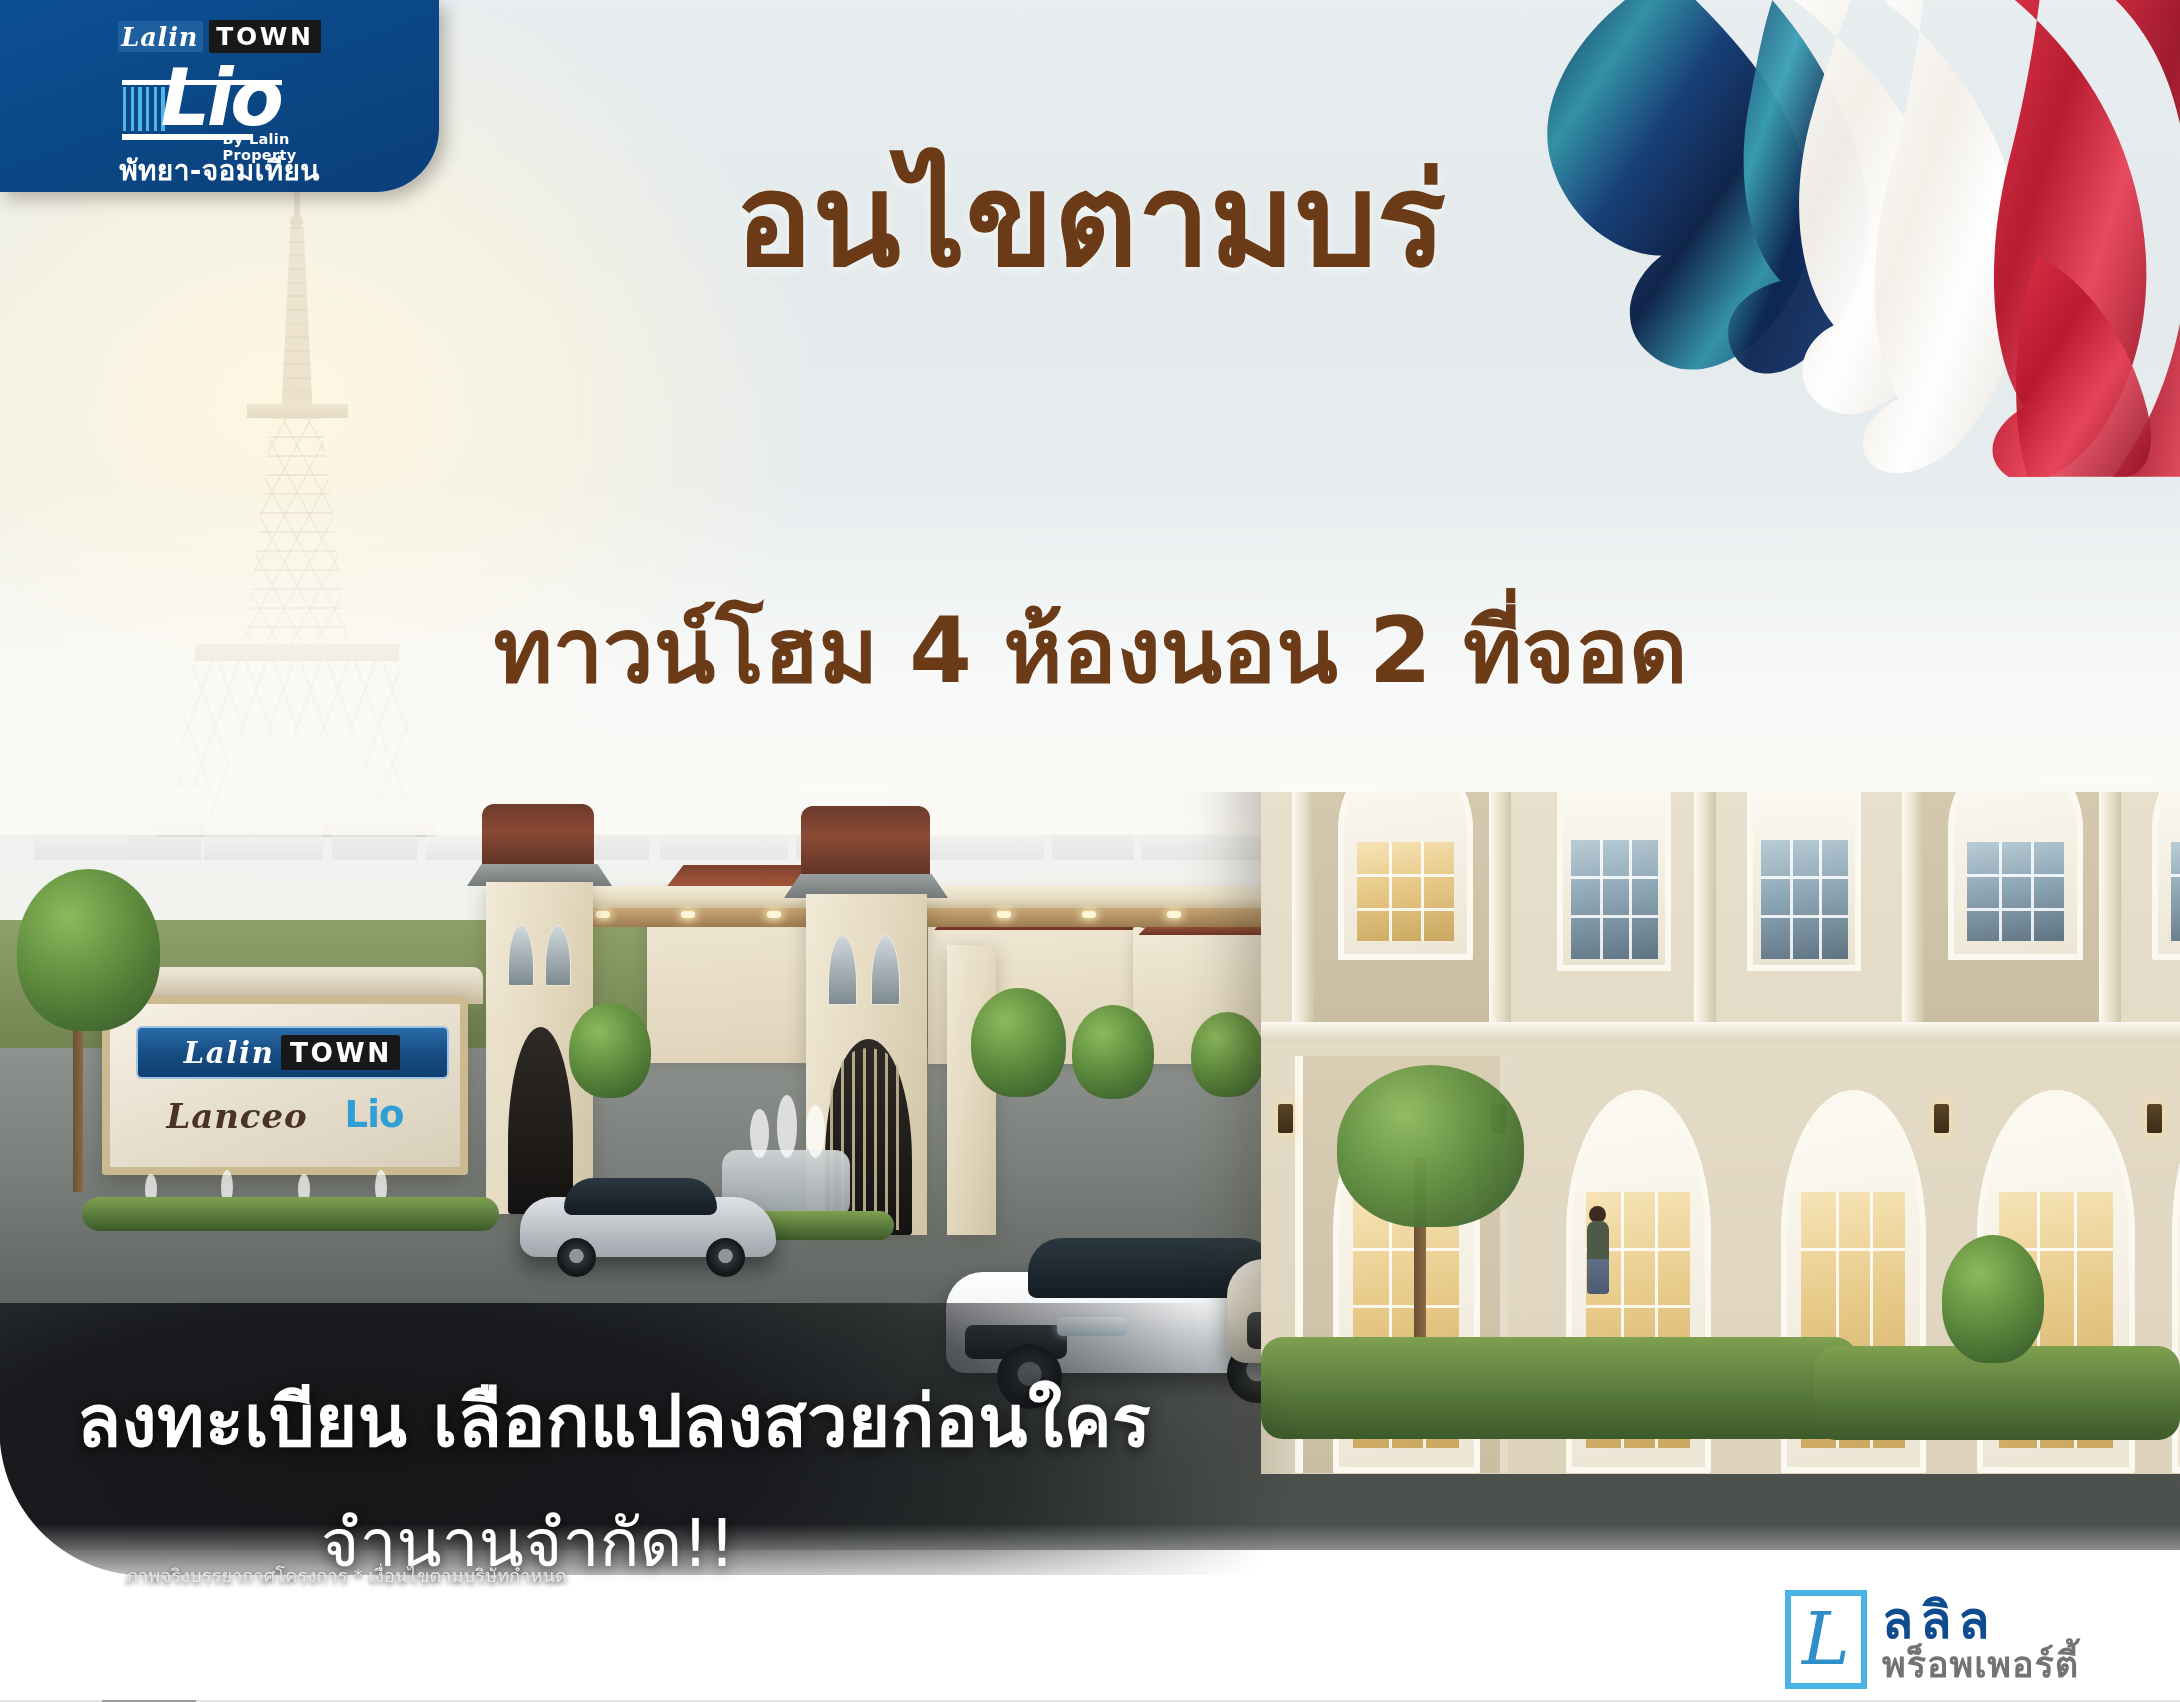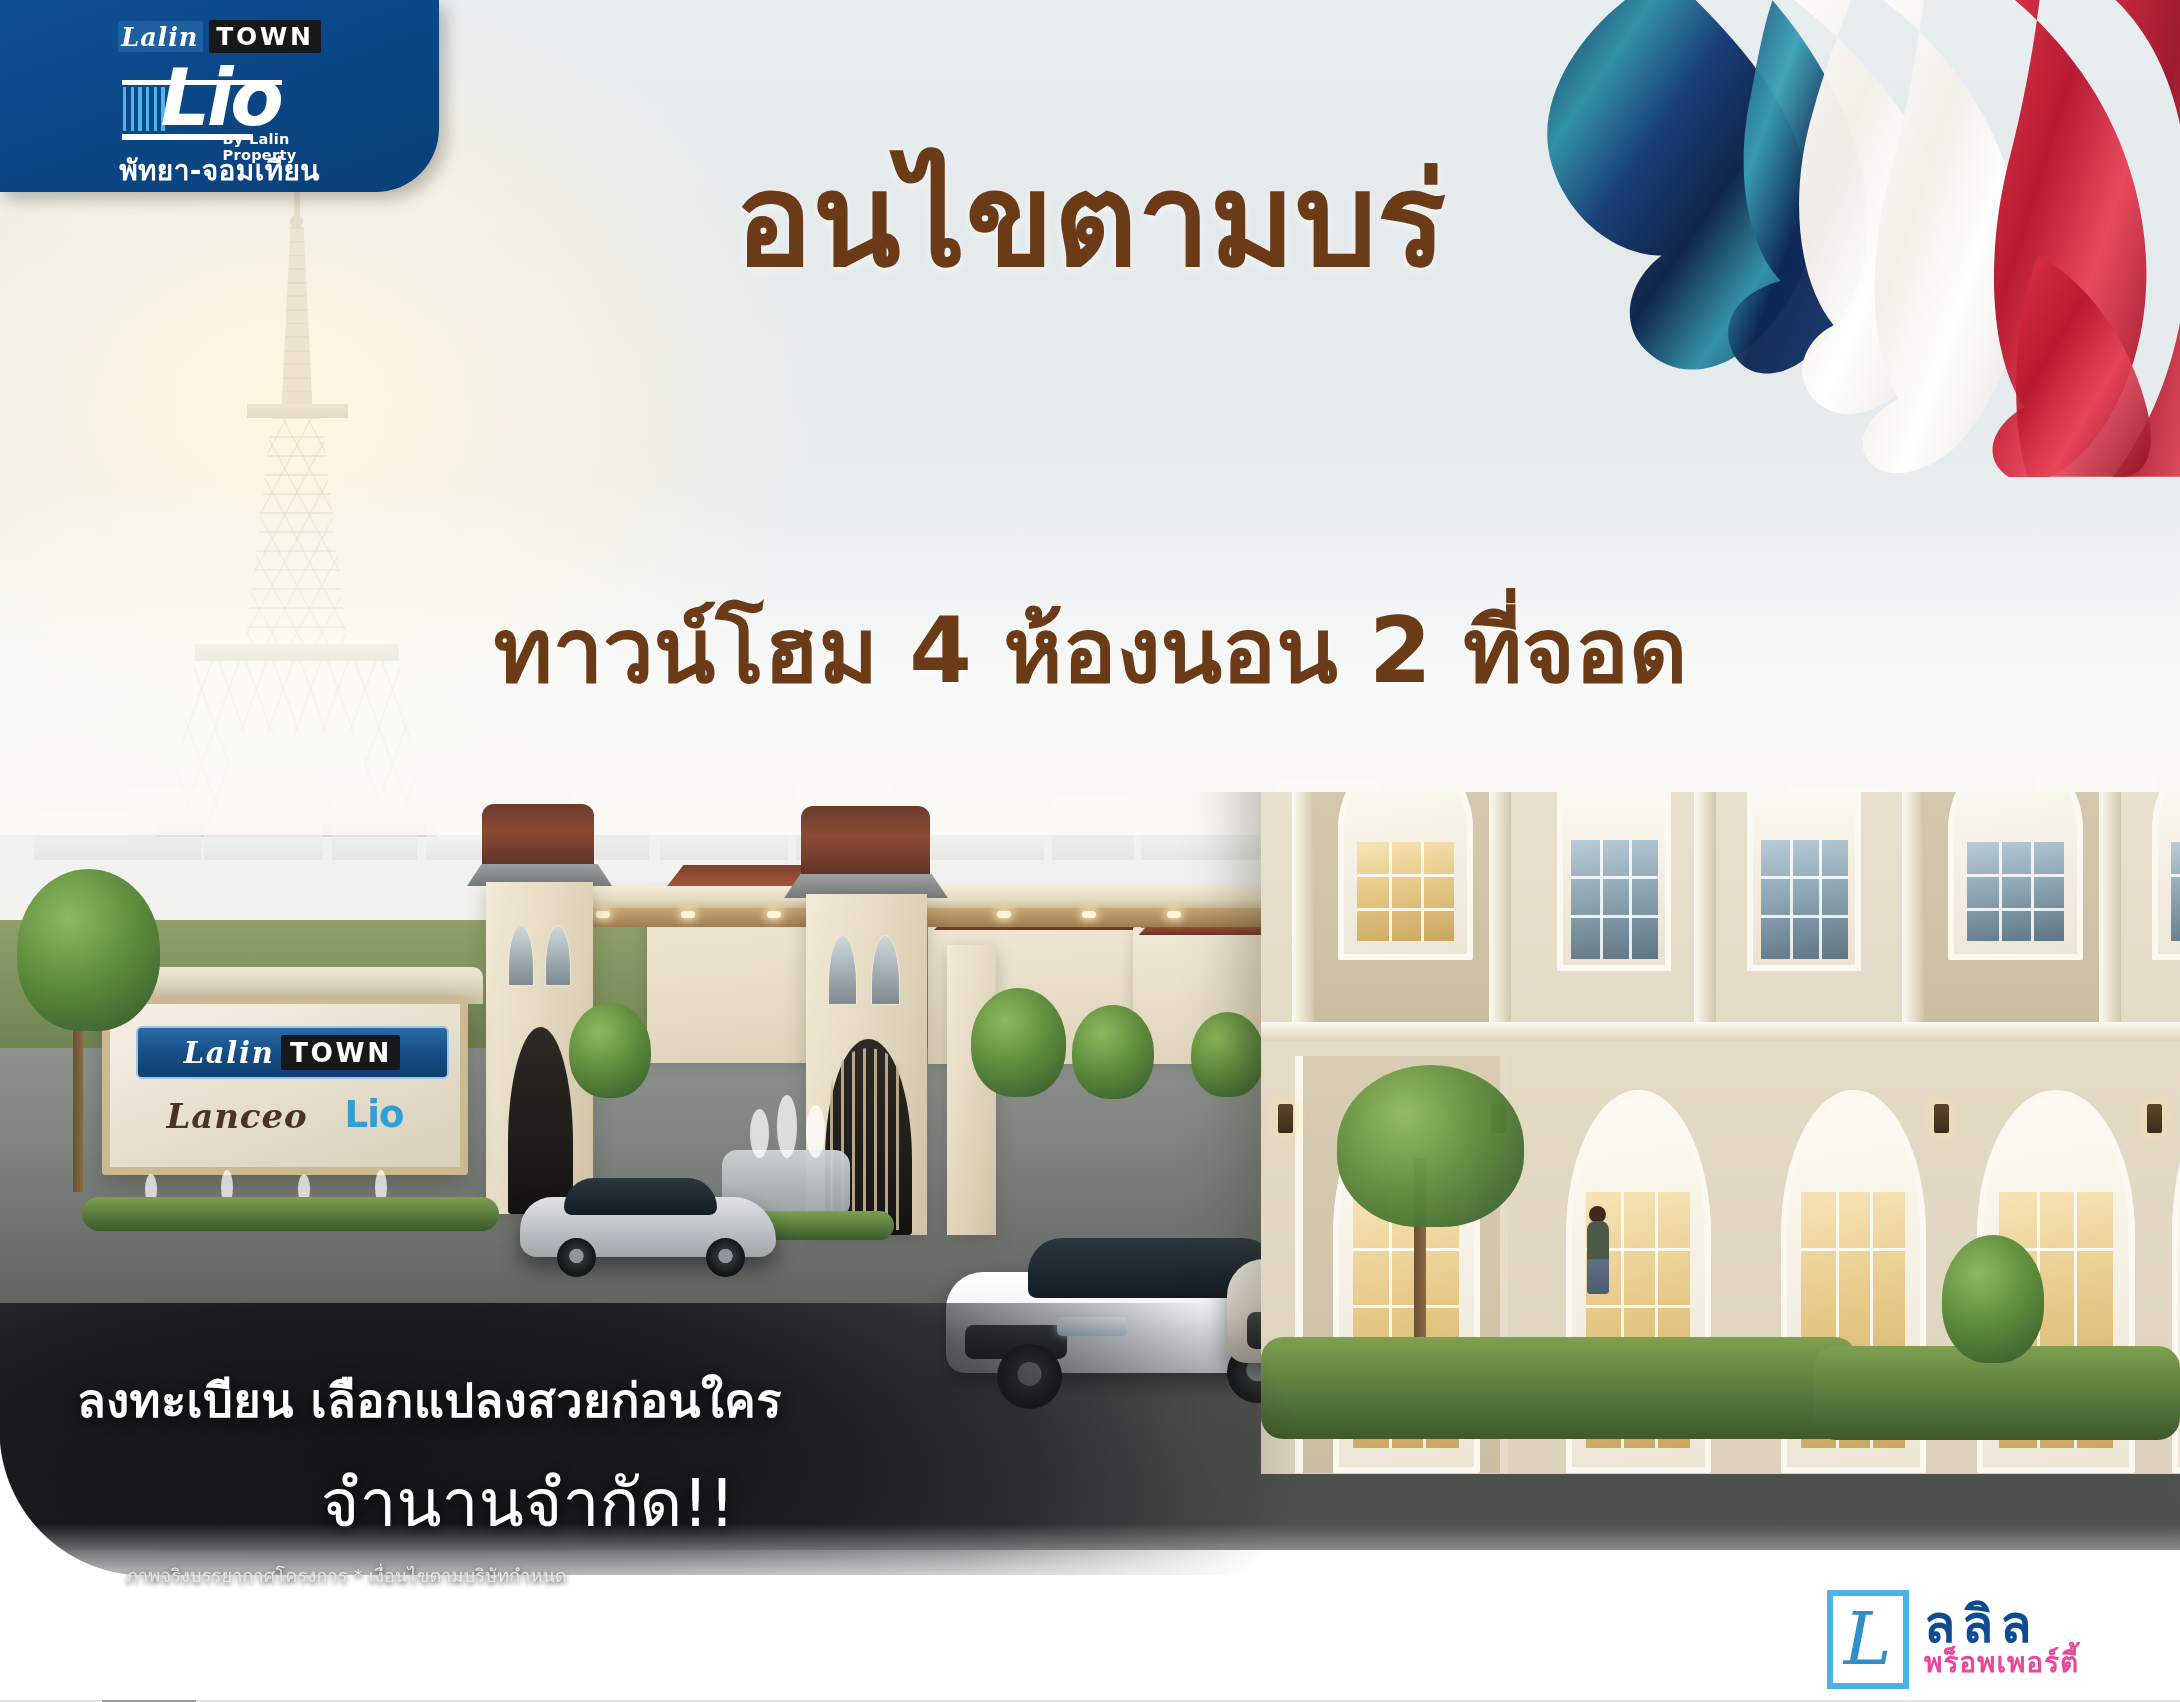--- a/index.html
+++ b/index.html
@@ -332,21 +332,21 @@
     font-weight:700; font-size:90px; color:#6b3a17;
     text-shadow:0 2.6px 10.2px rgba(255,255,255,.45);
     white-space:nowrap;
   }
 
   
   .cta{
     position:absolute; left:77px; top:1363px; width:1141px; z-index:25;
     font-family:"DejaVu Sans","Liberation Sans",sans-serif; color:#ffffff;
   }
-  .cta-l1{ font-weight:700; font-size:47px; letter-spacing:0.4px; white-space:nowrap;
+  .cta-l1{ font-weight:700; font-size:72px; letter-spacing:0.4px; white-space:nowrap;
            text-shadow:0 3.4px 13.6px rgba(0,0,0,.75); }
   .cta-l2{ font-weight:400; font-size:66px; text-align:center; margin-top:12px;
            padding-right:239px; text-shadow:0 3.4px 13.6px rgba(0,0,0,.75); }
   .disclaimer{
     position:absolute; left:126px; top:1561px; z-index:25;
     font-family:"DejaVu Sans","Liberation Sans",sans-serif; font-weight:400;
     font-size:18px; color:#e7e7e5; letter-spacing:0.2px;
     text-shadow:0 1.7px 5.1px rgba(0,0,0,.8);
   }
 
@@ -366,22 +366,22 @@
   }
   .foot-mark-in{
     width:70px; height:87px; background:#ffffff;
     display:flex; align-items:center; justify-content:center;
     font-family:"DejaVu Serif","Liberation Serif",serif; font-style:italic;
     font-size:72px; color:#2f8fc9; line-height:.9;
   }
   .foot-name{ display:flex; flex-direction:column; line-height:1.02; }
   .foot-th1{ font-family:"DejaVu Sans","Liberation Sans",sans-serif; font-weight:700;
              font-size:51px; color:#0f4c8f; letter-spacing:6.8px; }
-  .foot-th2{ font-family:Liberation Mono, monospace; font-weight:700;
-             font-size:28px; color:#ec4899; letter-spacing:0.9px; }
+  .foot-th2{ font-family:Liberation Serif, serif; font-weight:700;
+             font-size:36px; color:#737373; letter-spacing:0.9px; }
   .hairline{
     position:absolute; left:0; bottom:0; width:2181px; height:3.4px; background:#e3e3e3;
   }
   .hairline-nub{ position:absolute; left:102px; bottom:0; width:94px; height:3.4px; background:#9b9b9b; }
 </style>
 </head>
 <body>
 
 <div class="poster">
 

